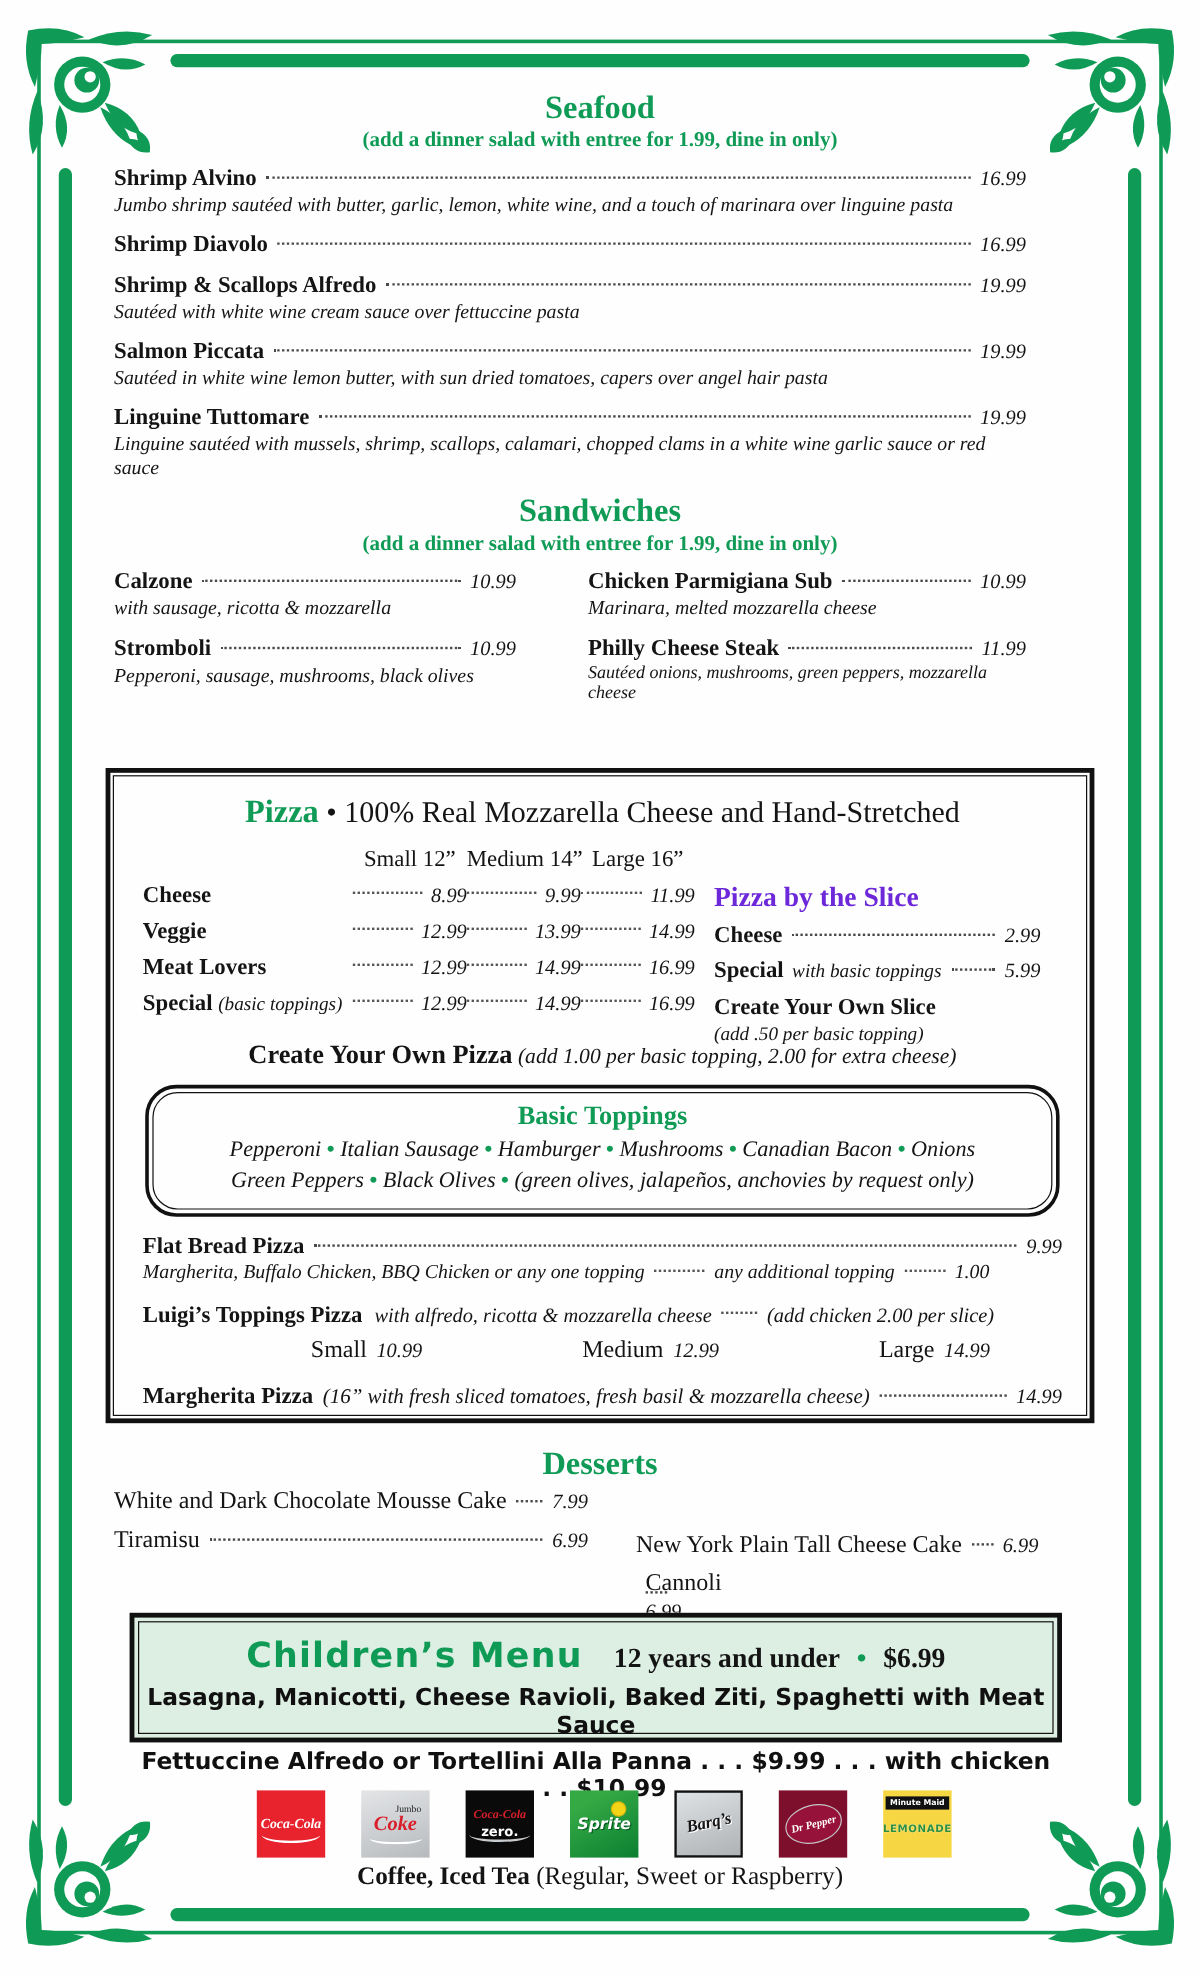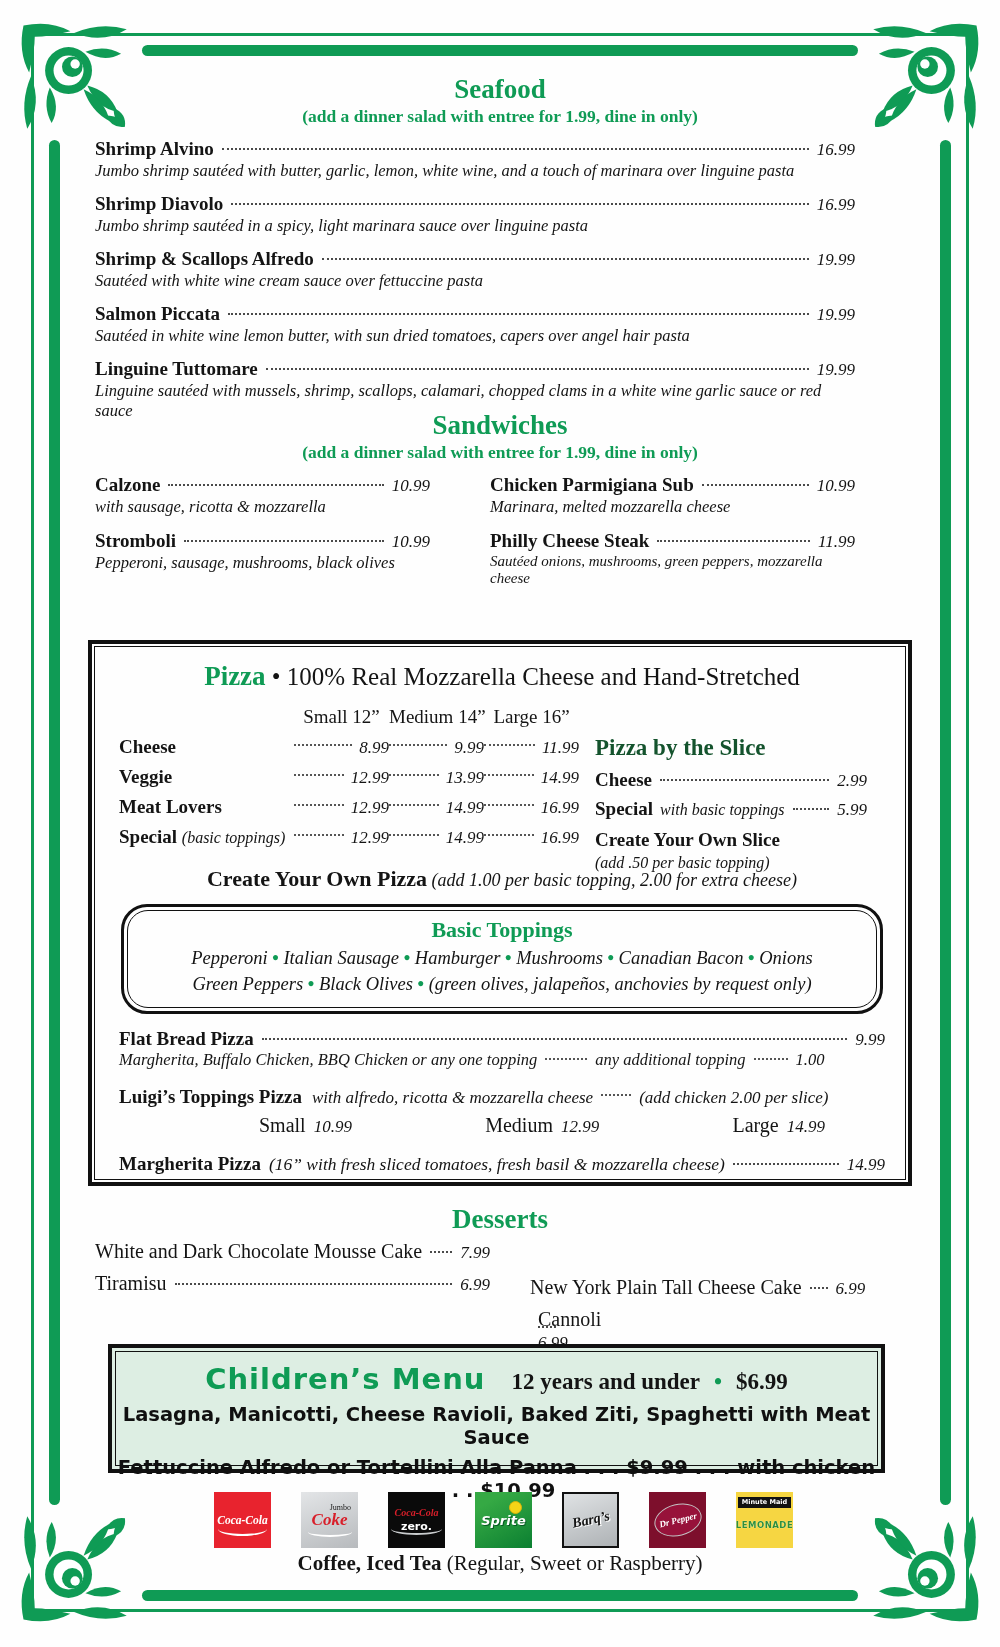--- a/index.html
+++ b/index.html
@@ -36,21 +36,21 @@
   .pz-title .green{color:#0f9b55;font-weight:bold;font-size:27px;}
   .phead{display:flex;margin-left:175px;margin-top:14px;font-size:19px;}
   .ph{width:95px;text-align:center;white-space:nowrap;}
   .prow{display:flex;align-items:baseline;margin-top:8px;}
   .pname{width:175px;font-weight:bold;font-size:19px;white-space:nowrap;}
   .pname i{font-weight:normal;font-size:16px;}
   .pcell{width:95px;display:flex;align-items:baseline;}
   .pl{flex:1;border-bottom:2.2px dotted #555;margin-right:7px;transform:translateY(-7px);}
   .pv{font-style:italic;font-size:17px;}
   .slice{position:absolute;left:500px;top:88px;width:272px;}
-  .slice-head{color:#14532d;font-weight:bold;font-size:23px;margin-bottom:8px;white-space:nowrap;}
+  .slice-head{color:#6d28d9;font-weight:bold;font-size:23px;margin-bottom:8px;white-space:nowrap;}
   .slice .item-row{margin-top:7px;}
   .slice-create{margin-top:9px;font-weight:bold;font-size:19px;}
   .slice-create .sub{font-weight:normal;font-style:italic;font-size:16px;}
   .cyo{
     text-align:center;margin-top:18px;font-weight:bold;font-size:22px;clear:both;}
   .cyo i{font-weight:normal;font-size:18px;}
   .top-box{margin:12px auto 0;width:756px;border:3px solid #111;border-radius:26px;}
   .top-box .tb-inner{border:1.6px solid #111;border-radius:21px;margin:3px;padding:6px 12px 12px;text-align:center;}
   .tb-head{color:#0f9b55;font-weight:bold;font-size:22px;}
   .top-line{font-style:italic;font-size:18.5px;margin-top:5px;}
@@ -60,21 +60,21 @@
   .fb-desc .dots{border-bottom:2.2px dotted #555;transform:translateY(-5px);margin:0 8px;}
   .luigi{margin-top:16px;display:flex;align-items:baseline;}
   .luigi .iname{margin-right:10px;}
   .luigi .note{font-style:italic;font-size:17px;}
   .luigi .dots{width:30px;border-bottom:2.2px dotted #555;transform:translateY(-7px);margin:0 8px;}
   .sizes{display:flex;justify-content:space-between;padding:6px 60px 0 140px;font-size:20px;}
   .sizes .sz i{font-size:17px;margin-left:8px;}
   .marg{margin-top:16px;display:flex;align-items:baseline;}
   .marg .note{font-style:italic;font-size:17.5px;margin-left:8px;white-space:nowrap;}
   
-  .child-box{position:absolute;left:108px;top:1344px;width:777px;height:129px;border:4px solid #111;background:#ddeee3;box-sizing:border-box;}
+  .child-box{position:absolute;left:108px;top:1344px;width:777px;height:108px;border:4px solid #111;background:#ddeee3;box-sizing:border-box;}
   .child-box .c-inner{position:absolute;left:3px;top:3px;right:3px;bottom:3px;border:1.6px solid #111;text-align:center;}
   .c-titleline{margin-top:10px;}
   .c-title{color:#0f9b55;font-family:"DejaVu Sans","Liberation Sans",sans-serif;font-weight:800;font-size:29px;letter-spacing:1px;}
   .c-sub{font-weight:bold;font-size:23px;margin-left:22px;}
   .c-bullet{color:#0f9b55;font-size:23px;font-weight:bold;margin:0 10px;}
   .c-price{font-weight:bold;font-size:23px;}
   .c-line{font-family:"DejaVu Sans","Liberation Sans",sans-serif;font-weight:600;font-size:19.5px;margin-top:7px;color:#101010;}
   
   .logo-strip{position:absolute;left:214px;top:1492px;display:flex;gap:30px;}
   .logo{width:57px;height:56px;position:relative;overflow:hidden;flex:none;}
@@ -192,21 +192,20 @@
         <span class="price">16.99</span>
       </div>
     <div class="desc">Jumbo shrimp sautéed with butter, garlic, lemon, white wine, and a touch of marinara over linguine pasta</div>
   </div>
   <div style="margin-top:12px;">
     <div class="item-row">
         <span class="iname">Shrimp Diavolo</span>
         <span class="leader"></span>
         <span class="price">16.99</span>
       </div>
-    <div class="desc">Jumbo shrimp sautéed in a spicy, light marinara sauce over linguine pasta</div>
   </div>
   <div style="margin-top:12px;">
     <div class="item-row">
         <span class="iname">Shrimp &amp; Scallops Alfredo</span>
         <span class="leader"></span>
         <span class="price">19.99</span>
       </div>
     <div class="desc">Sautéed with white wine cream sauce over fettuccine pasta</div>
   </div>
   <div style="margin-top:12px;">

